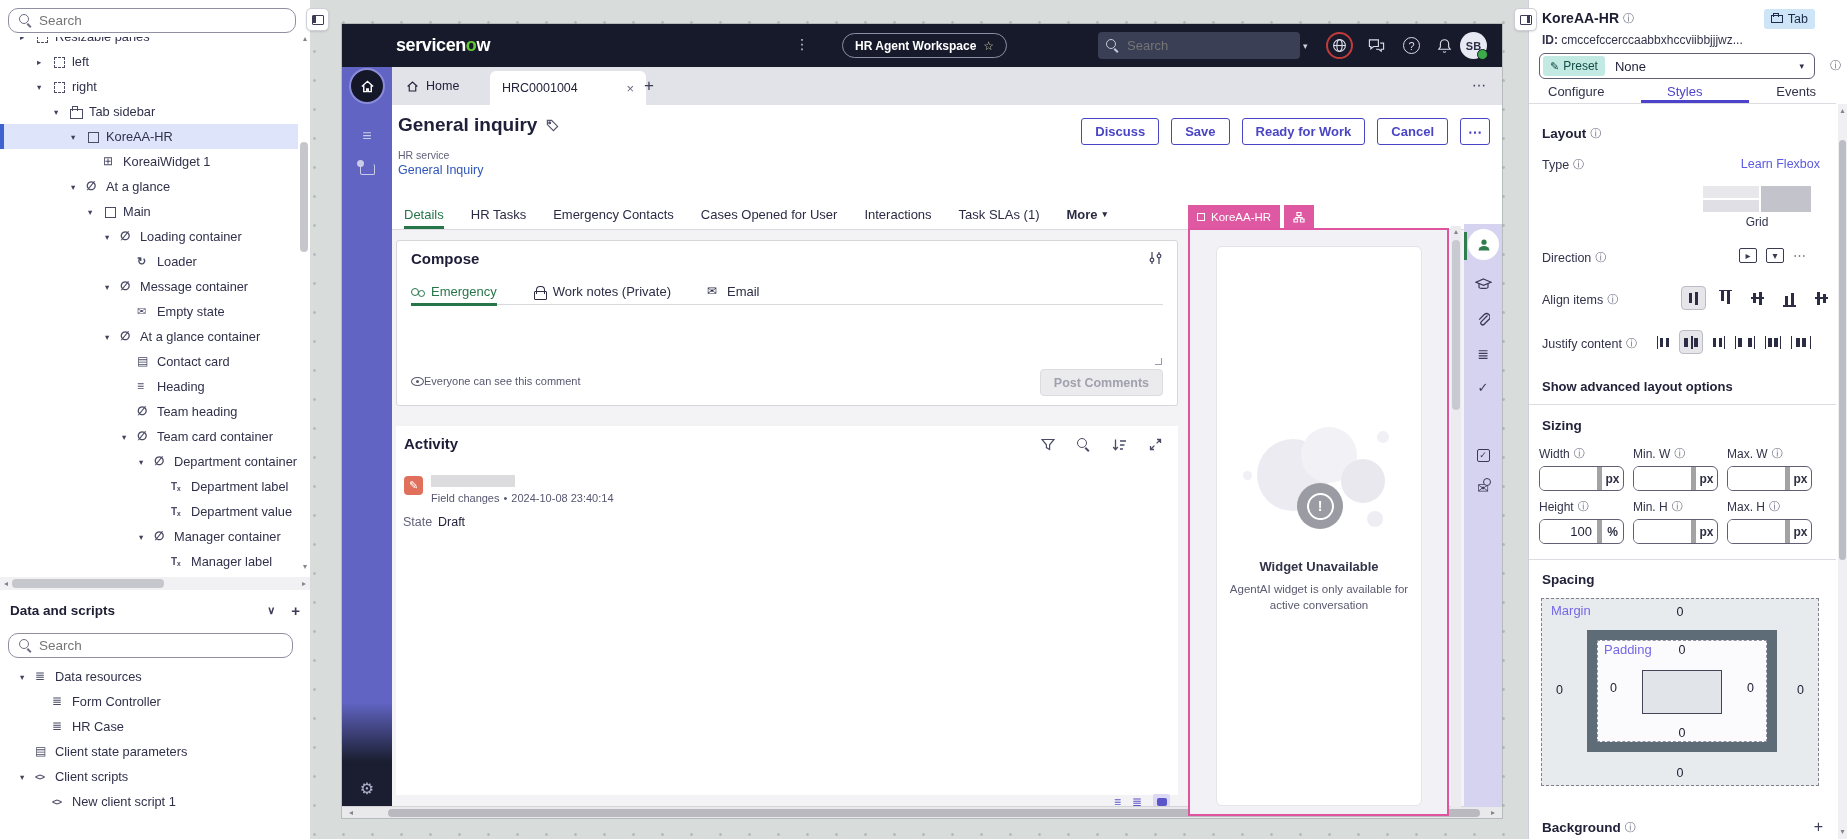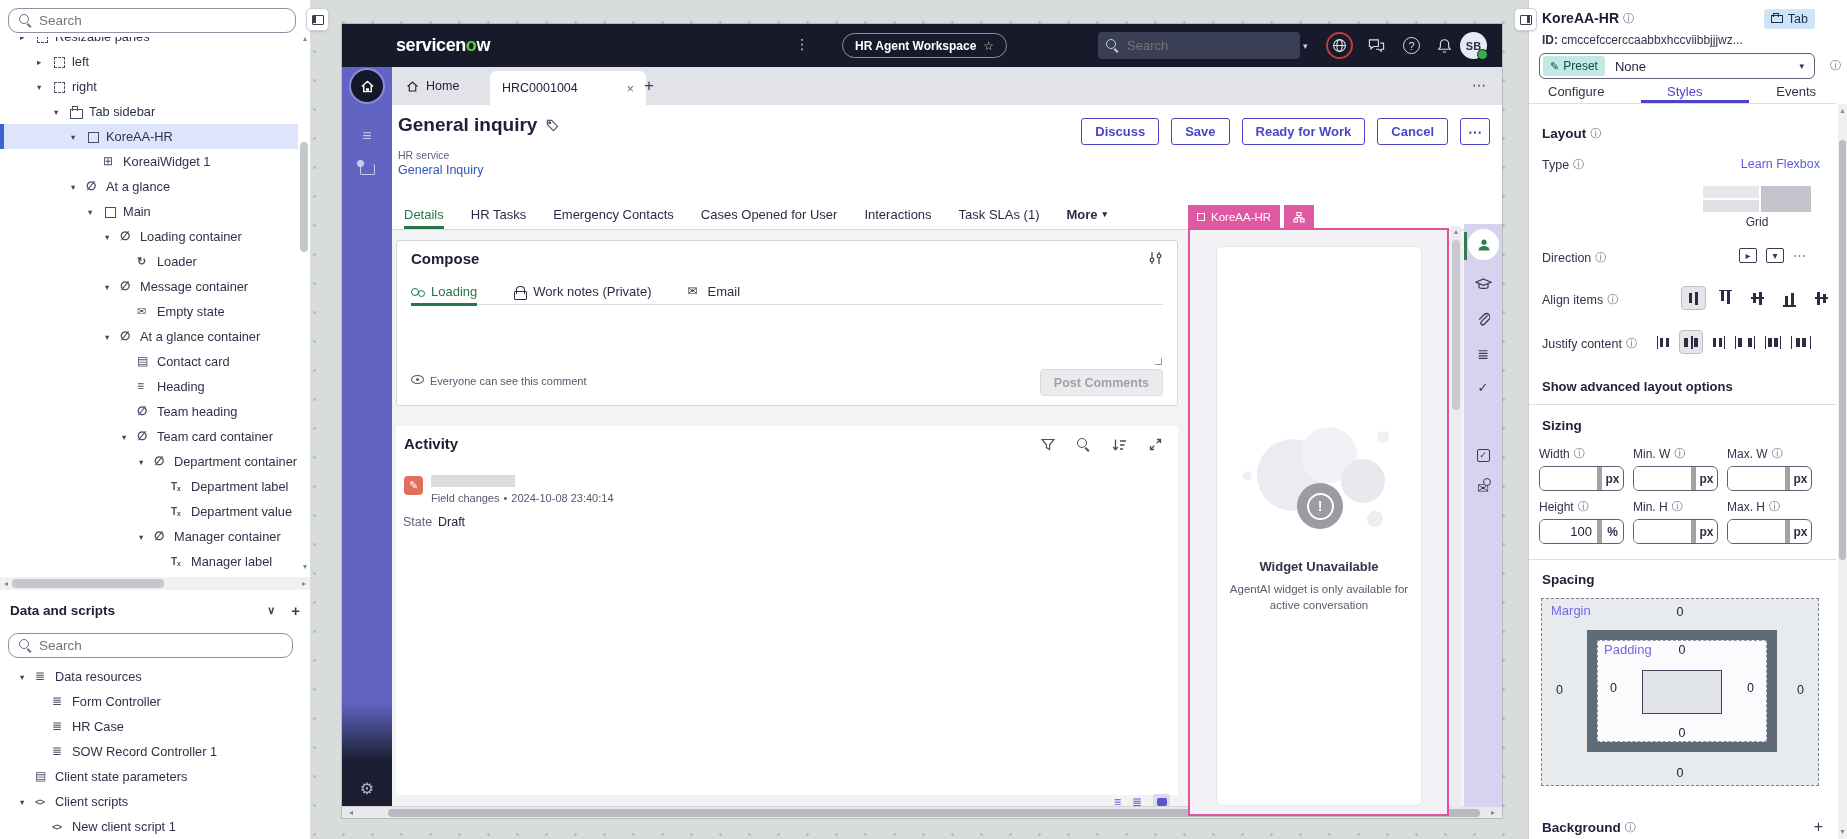--- a/index.html
+++ b/index.html
@@ -132,21 +132,21 @@
 .ctab.active::after{content:"";position:absolute;left:0;right:0;bottom:-2px;height:3px;background:#27764a}
 .cico{width:15px;height:12px;position:relative;display:inline-block;margin-right:5px}
 [data-icon="people-icon"] .cico::before{content:"";position:absolute;left:0;top:2px;width:6px;height:6px;border:1.5px solid currentColor;border-radius:50%}
 [data-icon="people-icon"] .cico::after{content:"";position:absolute;left:7px;top:4px;width:5px;height:5px;border:1.5px solid currentColor;border-radius:50%}
 [data-icon="lock-icon"] .cico::before{content:"";position:absolute;left:3px;top:0;width:7px;height:7px;border:1.5px solid currentColor;border-radius:4px 4px 0 0;border-bottom:0}
 [data-icon="lock-icon"] .cico::after{content:"";position:absolute;left:1px;top:5px;width:11px;height:7px;border:1.5px solid currentColor;border-radius:1px}
 [data-icon="envelope-icon2"] .cico::before{content:"✉";position:absolute;left:0;top:-2px;font-size:12px}
 .ctextarea{position:absolute;left:14px;right:14px;top:72px;height:52px;border:1px solid #8a8a9e;border-radius:4px;font:inherit;font-size:13px;color:#3a3a55;padding:7px 9px;resize:none;outline:none}
 .ctextarea::placeholder{color:#6e6e84}
 .resize-h{position:absolute;right:15px;top:117px;width:7px;height:7px;border-right:1.5px solid #9a9aac;border-bottom:1.5px solid #9a9aac;pointer-events:none}
-.eyenote{position:absolute;left:14px;top:134px;display:flex;align-items:flex-start;gap:6px;font-size:11px;color:#585870}
+.eyenote{position:absolute;left:14px;top:134px;display:flex;align-items:center;font-size:11px;color:#585870}
 .eyeico{width:13px;height:9px;border:1.2px solid #585870;border-radius:50%;position:relative}
 .eyeico::after{content:"";position:absolute;left:4px;top:2px;width:3px;height:3px;border-radius:50%;background:#585870}
 .post-btn{position:absolute;right:14px;top:128px;height:27px;padding:0 13px;background:#ebebee;border:1px solid #dcdce0;border-radius:4px;color:#a0a0ae;font-size:12.5px;font-weight:700;display:flex;align-items:center}
 
 .activity{position:absolute;left:4px;top:321px;width:782px;height:369px;background:#fff}
 .act-icons{position:absolute;right:16px;top:12px;display:flex;gap:22px;color:#4c4c66}
 .act-icons svg{display:block}
 .act-entry-icon{position:absolute;left:8px;top:50px;width:19px;height:19px;background:#e0705c;border-radius:4px;color:#fff;display:flex;align-items:center;justify-content:center;font-size:11px}
 .act-bar{position:absolute;left:35px;top:49px;width:84px;height:12px;background:#dcdcdf}
 .act-meta{position:absolute;left:35px;top:66px;font-size:11px;color:#565670}
@@ -418,25 +418,20 @@
         <div class="trow" data-arrow="none" data-icon="database-icon" style="--lvl: 1;">
           <span class="arrow"></span>
           <span class="ticon"></span>
           <span class="tlabel">Form Controller</span>
         </div>
         <div class="trow" data-arrow="none" data-icon="database-icon" style="--lvl: 1;">
           <span class="arrow"></span>
           <span class="ticon"></span>
           <span class="tlabel">HR Case</span>
         </div>
-        <div class="trow" data-arrow="none" data-icon="database-icon" style="--lvl: 1;">
-          <span class="arrow"></span>
-          <span class="ticon"></span>
-          <span class="tlabel">SOW Record Controller 1</span>
-        </div>
         <div class="trow" data-arrow="none" data-icon="state-params-icon" style="--lvl: 0;">
           <span class="arrow"></span>
           <span class="ticon"></span>
           <span class="tlabel">Client state parameters</span>
         </div>
         <div class="trow" data-arrow="down" data-icon="code-icon" style="--lvl: 0;">
           <span class="arrow"></span>
           <span class="ticon"></span>
           <span class="tlabel">Client scripts</span>
         </div>
@@ -587,21 +582,21 @@
             <h2>Compose</h2>
             <svg class="sliders" viewBox="0 0 15 14" fill="none" stroke="currentColor" stroke-width="1.3">
                 <path d="M4 1v12M11 1v12"></path>
                 <circle cx="4" cy="9" r="1.8" fill="#fff"></circle>
                 <circle cx="11" cy="5" r="1.8" fill="#fff"></circle>
               </svg>
             <div class="ctabs">
 
             <span class="ctab active" data-icon="people-icon">
                   <span class="cico"></span>
-                  <span>Loading</span>
+                  <span>Emergency</span>
                 </span>
                 <span class="ctab" data-icon="lock-icon">
                   <span class="cico"></span>
                   <span>Work notes (Private)</span>
                 </span>
                 <span class="ctab" data-icon="envelope-icon2">
                   <span class="cico"></span>
                   <span>Email</span>
                 </span>
               </div>

